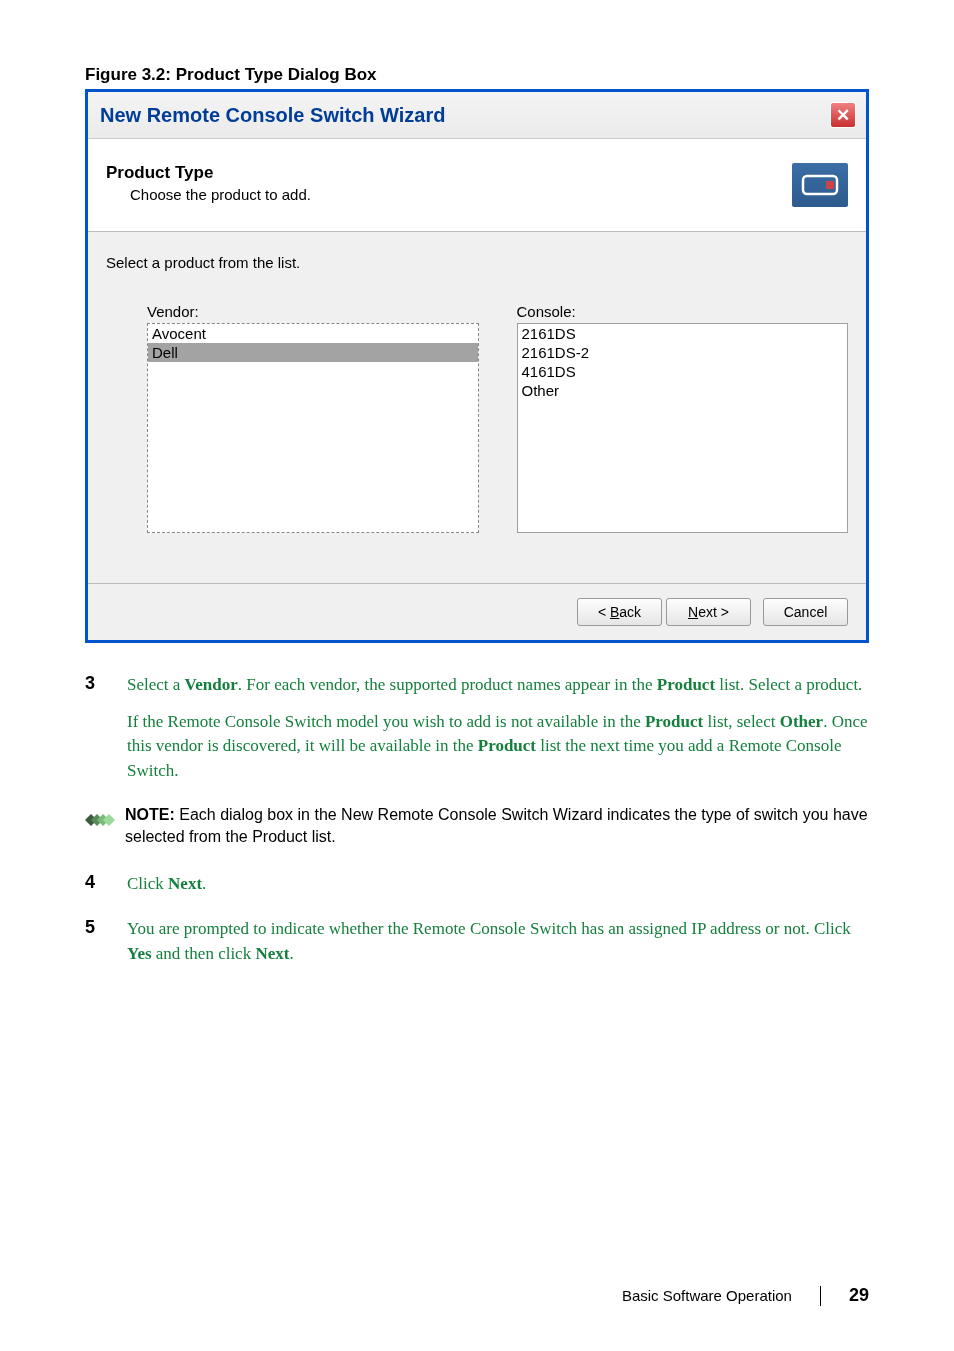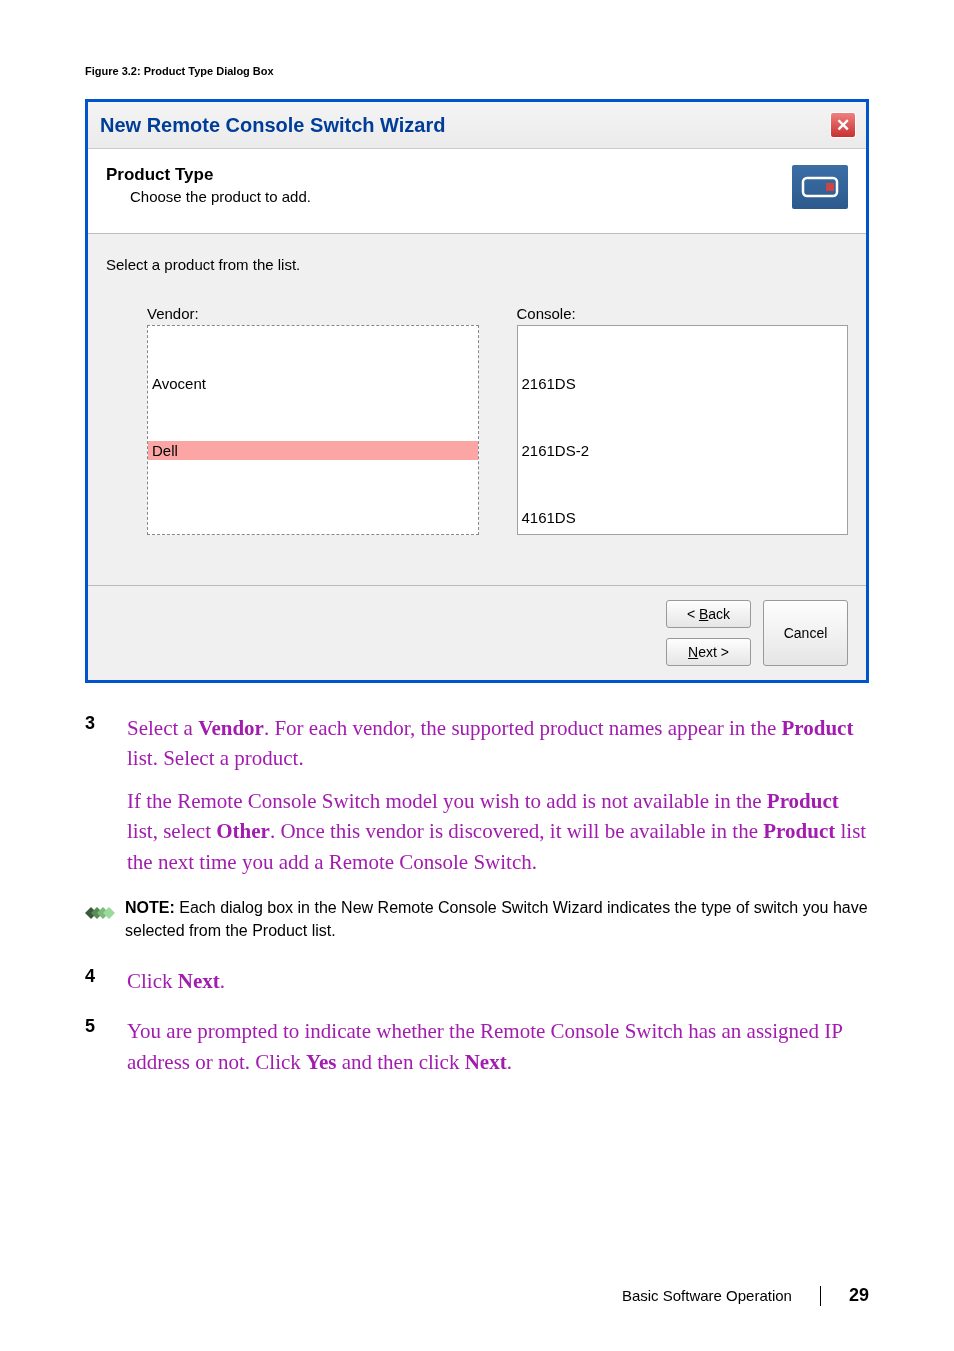--- a/index.html
+++ b/index.html
@@ -6,23 +6,23 @@
     body {
       font-family: Georgia, 'Times New Roman', serif;
       background: #fff;
       width: 954px;
       height: 1351px;
       padding: 65px 85px 40px 85px;
       position: relative;
     }
     .figure-caption {
       font-family: Arial, Helvetica, sans-serif;
-      font-size: 11px;
-      font-weight: bold;
-      margin-bottom: 22px;
+      font-size: 17px;
+      font-weight: bold;
+      margin-bottom: 4px;
     }
     .wizard-container {
       border: 3px solid #0055cc;
       background: #f0f0f0;
       width: 100%;
       margin-bottom: 30px;
     }
     .wizard-titlebar {
       background: linear-gradient(to bottom, #f4f4f4, #ebebeb);
       padding: 10px 10px 10px 12px;
@@ -47,21 +47,21 @@
       justify-content: center;
       color: #fff;
       font-family: Arial, sans-serif;
       font-size: 17px;
       font-weight: bold;
       cursor: pointer;
       border-radius: 3px;
     }
     .wizard-header {
       background: #fff;
-      padding: 16px 18px 24px 18px;
+      padding: 24px 18px 24px 18px;
       border-bottom: 1px solid #bbb;
       display: flex;
       justify-content: space-between;
       align-items: flex-start;
     }
     .wizard-header-text .main {
       font-family: Tahoma, sans-serif;
       font-size: 17px;
       font-weight: bold;
       color: #000;
@@ -108,65 +108,64 @@
       border: 1px solid #a0a0a0;
       height: 210px;
       overflow: auto;
       font-family: Tahoma, sans-serif;
       font-size: 15px;
     }
     .list-box.dashed { border: 1px dashed #888; }
     .list-item {
       padding: 1px 4px;
       cursor: default;
-      margin-top: 48px;
     }
     .list-item.selected {
-      background: #fca5a5;
+      background: #a3a3a3;
       color: #000;
     }
     .wizard-footer {
       background: #f0f0f0;
       border-top: 1px solid #bbb;
       padding: 14px 18px;
       display: flex;
       justify-content: flex-end;
       gap: 12px;
     }
     .wizard-btn {
       font-family: Tahoma, sans-serif;
       font-size: 14px;
       padding: 5px 14px;
       background: linear-gradient(to bottom, #fefefe, #e5e5e5);
       border: 1px solid #999;
       border-radius: 3px;
       min-width: 85px;
       cursor: pointer;
     }
-    .btn-group { display: flex; gap: 10px; flex-direction: column; }
+    .btn-group { display: flex; gap: 4px; }
     .content-list {
       list-style: none;
       padding-left: 0;
     }
     .content-list > li {
       display: flex;
       margin-bottom: 20px;
     }
     .step-num {
       font-family: Arial, sans-serif;
       font-size: 18px;
       font-weight: bold;
       width: 42px;
       flex-shrink: 0;
     }
     .step-text {
       font-family: Georgia, serif;
-      font-size: 21px;
+      font-size: 17px;
       line-height: 1.45;
-      color: #a21caf;
+      color: #15803d;
     }
     .step-text p { margin-bottom: 12px; }
     .step-text p:last-child { margin-bottom: 0; }
     .note-row {
       display: flex;
       align-items: flex-start;
       margin-bottom: 24px;
       margin-left: 0;
     }
     .note-icon {

